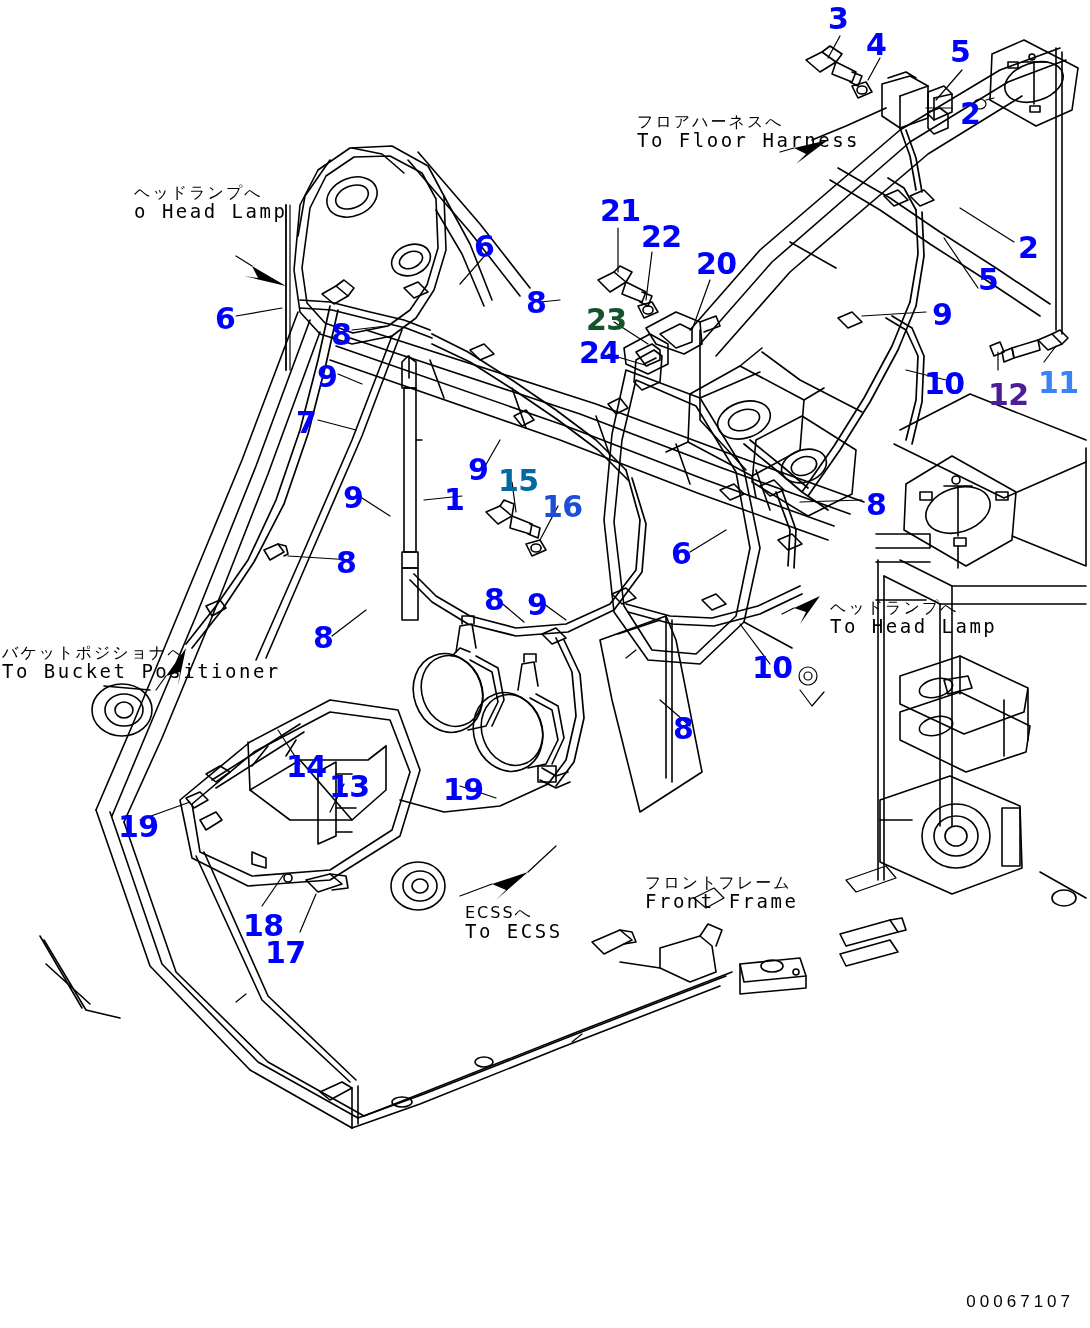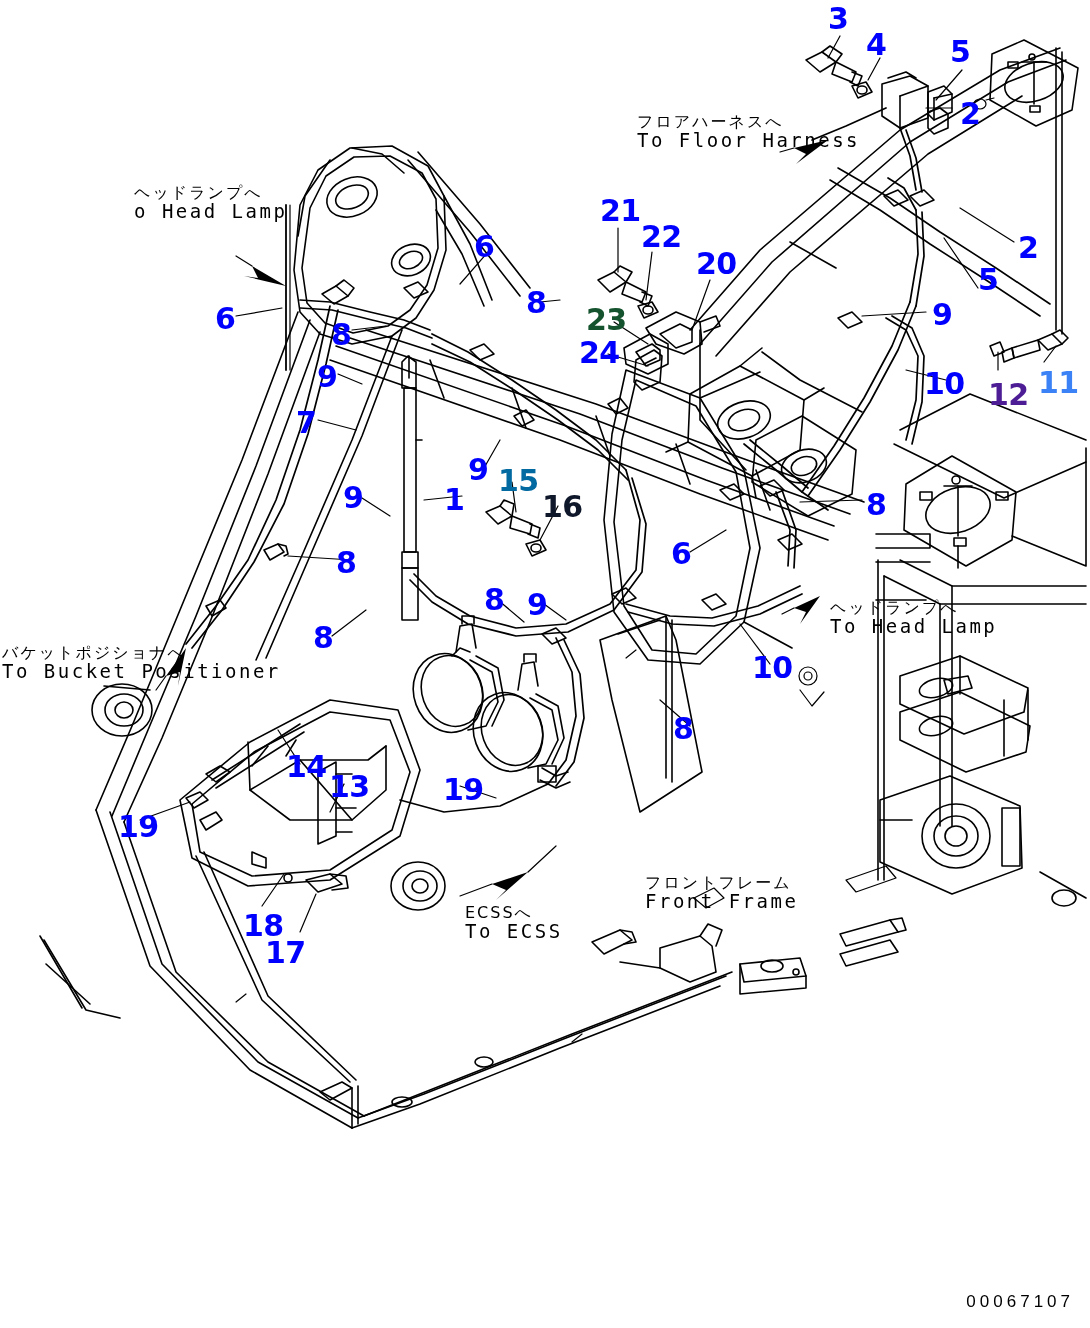--- a/index.html
+++ b/index.html
@@ -578,21 +578,21 @@
       <div class="callout" style="left: 474px; top: 232px; color: rgb(0, 0, 255);">6</div>
       <div class="callout" style="left: 526px; top: 288px; color: rgb(0, 0, 255);">8</div>
       <div class="callout" style="left: 215px; top: 304px; color: rgb(0, 0, 255);">6</div>
       <div class="callout" style="left: 331px; top: 320px; color: rgb(0, 0, 255);">8</div>
       <div class="callout" style="left: 317px; top: 362px; color: rgb(0, 0, 255);">9</div>
       <div class="callout" style="left: 296px; top: 408px; color: rgb(0, 0, 255);">7</div>
       <div class="callout" style="left: 343px; top: 483px; color: rgb(0, 0, 255);">9</div>
       <div class="callout" style="left: 444px; top: 485px; color: rgb(0, 0, 255);">1</div>
       <div class="callout" style="left: 468px; top: 455px; color: rgb(0, 0, 255);">9</div>
       <div class="callout" style="left: 498px; top: 466px; color: #0369a1;">15</div>
-      <div class="callout" style="left: 542px; top: 492px; color: #0f172a;">16</div>
+      <div class="callout" style="left: 542px; top: 492px; color: #1d4ed8;">16</div>
       <div class="callout" style="left: 336px; top: 548px; color: rgb(0, 0, 255);">8</div>
       <div class="callout" style="left: 313px; top: 623px; color: rgb(0, 0, 255);">8</div>
       <div class="callout" style="left: 484px; top: 585px; color: rgb(0, 0, 255);">8</div>
       <div class="callout" style="left: 527px; top: 590px; color: rgb(0, 0, 255);">9</div>
       <div class="callout" style="left: 671px; top: 539px; color: rgb(0, 0, 255);">6</div>
       <div class="callout" style="left: 866px; top: 490px; color: rgb(0, 0, 255);">8</div>
       <div class="callout" style="left: 752px; top: 653px; color: rgb(0, 0, 255);">10</div>
       <div class="callout" style="left: 673px; top: 714px; color: rgb(0, 0, 255);">8</div>
       <div class="callout" style="left: 286px; top: 752px; color: rgb(0, 0, 255);">14</div>
       <div class="callout" style="left: 329px; top: 772px; color: rgb(0, 0, 255);">13</div>

